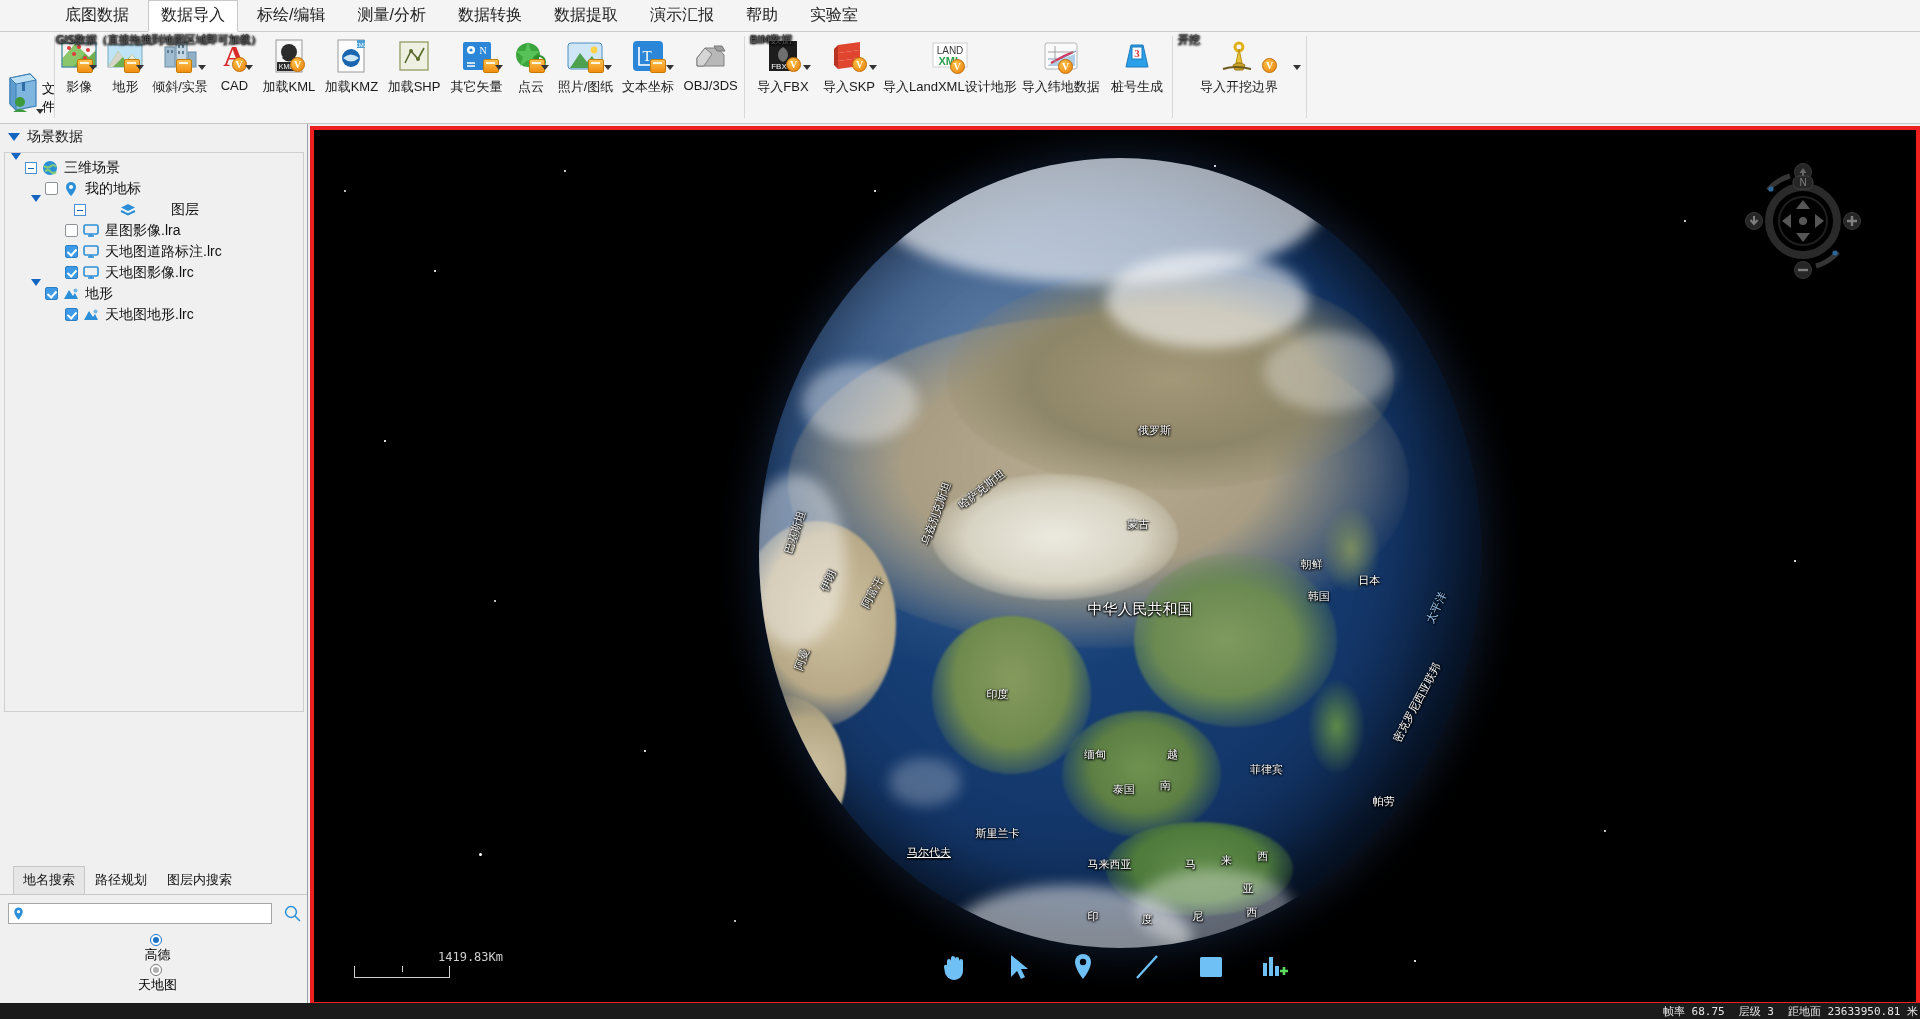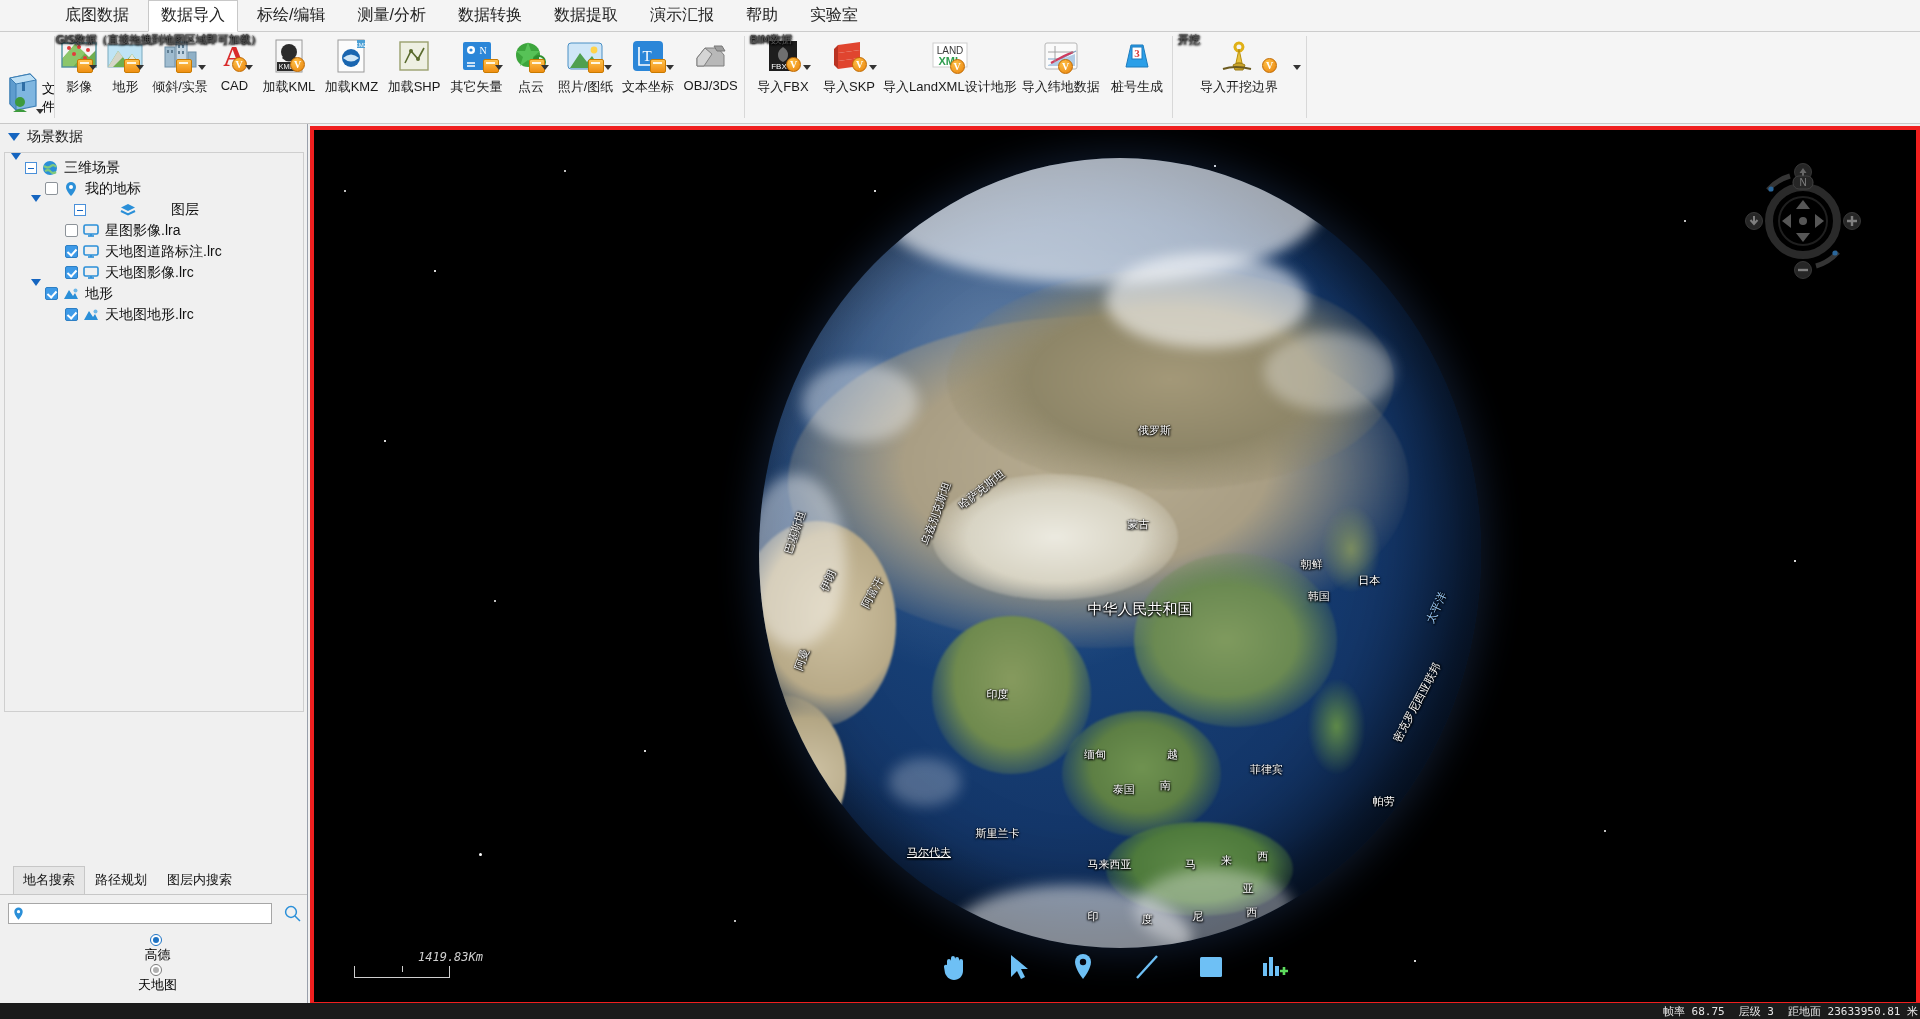--- a/index.html
+++ b/index.html
@@ -765,21 +765,21 @@
             <path d="M38 59 l9 -7 v14 z"></path>
               <path d="M80 59 l-9 -7 v14 z"></path>
             <circle cx="59" cy="59" r="4"></circle>
           </g>
           <circle cx="27" cy="27" r="2.6" fill="#2e6fa8"></circle>
           <circle cx="91" cy="91" r="2.6" fill="#2e6fa8"></circle>
         </svg>
       </div>
 
       <div class="scalebar">
-        <div style="margin-left:64px;margin-bottom:2px;font-style:italic;">1419.83Km</div>
+        <div style="margin-left:84px;margin-bottom:2px;">1419.83Km</div>
         <div class="scaleline"></div>
       </div>
 
       <div class="maptoolbar">
         <div class="mt">
           <svg width="26" height="28" viewBox="0 0 26 28">
             <path d="M5 16 V8 a2 2 0 0 1 4 0 V5 a2 2 0 0 1 4 0 v1 a2 2 0 0 1 4 0 v2 a2 2 0 0 1 4 0 v10 c0 5 -4 9 -9 9 c-5 0 -8 -4 -9 -7 L2 14 a2 2 0 0 1 3 -2 z" fill="#6ec0f5"></path>
           </svg>
         </div>
         <div class="mt">

